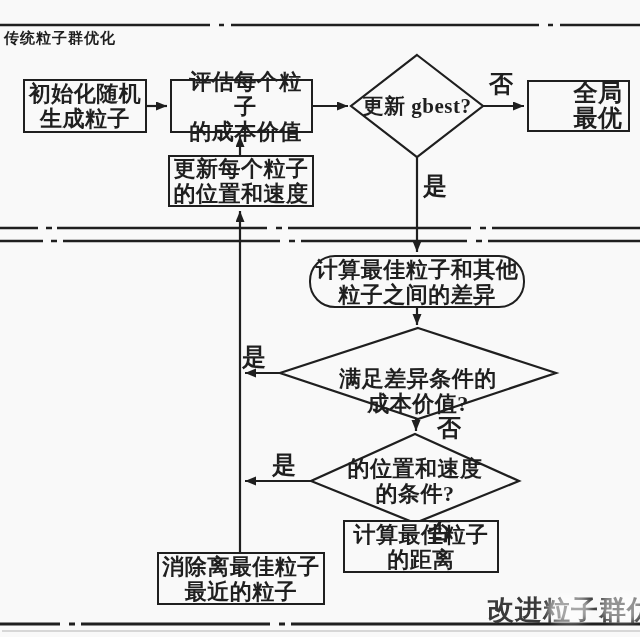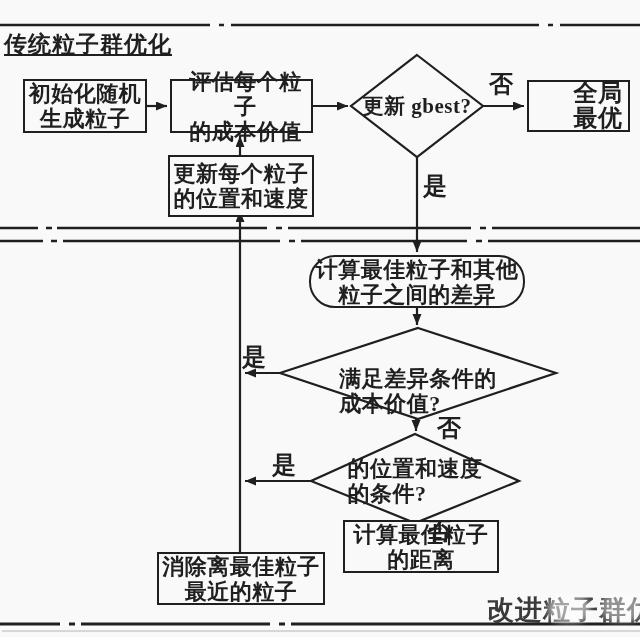--- a/index.html
+++ b/index.html
@@ -30,42 +30,42 @@
     font-size: 22px;
     line-height: 25px;
     white-space: pre-line;
     letter-spacing: 0.5px;
   }
   .diamond-label {
     position: absolute;
     display: flex;
     align-items: center;
     justify-content: center;
+    text-align: center;
     font-weight: bold;
     font-size: 22px;
     line-height: 25px;
     white-space: pre-line;
     letter-spacing: 0.5px;
   }
   .edge-label {
     position: absolute;
     font-weight: bold;
     font-size: 24px;
     line-height: 24px;
   }
   .section-label {
     position: absolute;
     font-weight: bold;
     white-space: nowrap;
   }
   #section-label-traditional {
     left: 4px; top: 29px;
-    font-size: 23px;
+    font-size: 15px;
     letter-spacing: 1px;
-    text-decoration: underline;
   }
   #section-label-improved {
     left: 487px; top: 592px;
     font-size: 27px;
     letter-spacing: 1px;
     color: #3a3a3a;
   }
   .wm-smudge {
     position: absolute;
     background: rgba(255,255,255,0.55);
@@ -110,21 +110,21 @@
   </svg>
 
   <div class="section-label" id="section-label-traditional">传统粒子群优化</div>
   <div class="section-label" id="section-label-improved">改进粒子群优化</div>
 
   <div class="node-box" style="left:23px; top:79px; width:124px; height:54px;">初始化随机
 生成粒子</div>
   <div class="node-box" style="left:170px; top:79px; width:143px; height:54px;padding-left:8px;">评估每个粒子
 的成本价值</div>
   <div class="node-box" style="left:527px; top:80px; width:103px; height:52px; font-size:24px;padding-left:39px;">全局最优</div>
-  <div class="node-box" style="left:168px; top:155px; width:146px; height:62px;">更新每个粒子
+  <div class="node-box" style="left:168px; top:155px; width:146px; height:52px;">更新每个粒子
 的位置和速度</div>
   <div class="node-box" style="left:309px; top:255px; width:216px; height:53px;border-radius:26px;">计算最佳粒子和其他
 粒子之间的差异</div>
   <div class="node-box" style="left:157px; top:552px; width:168px; height:53px;">消除离最佳粒子
 最近的粒子</div>
   <div class="node-box" style="left:343px; top:520px; width:156px; height:53px;">计算最佳粒子
 的距离</div>
 
   <div class="diamond-label" style="left:352px; top:92px; width:130px; height:28px; font-size:21px;">更新 gbest?</div>
   <div class="diamond-label" style="left:300px; top:365px; width:236px; height:52px;">满足差异条件的

